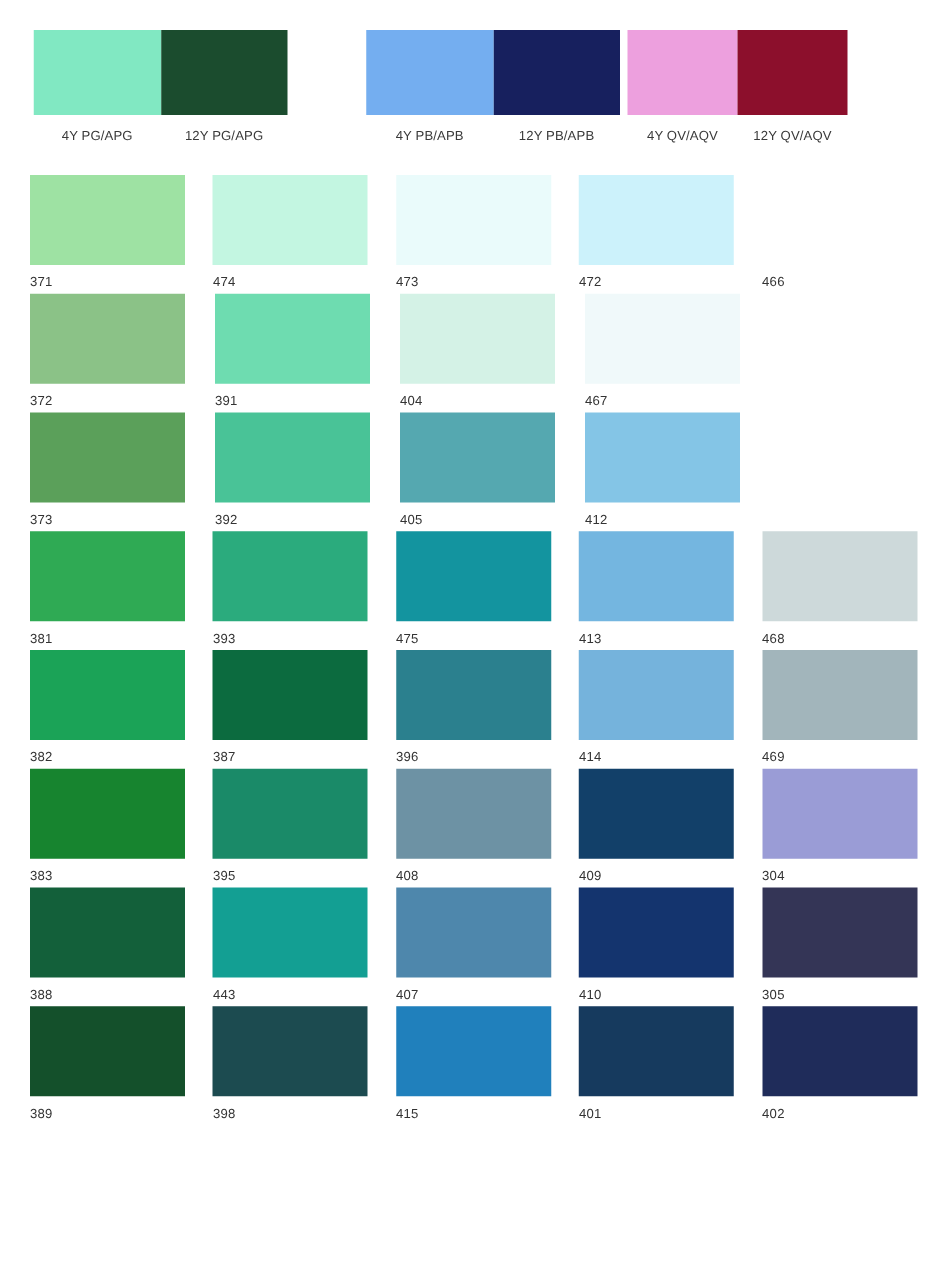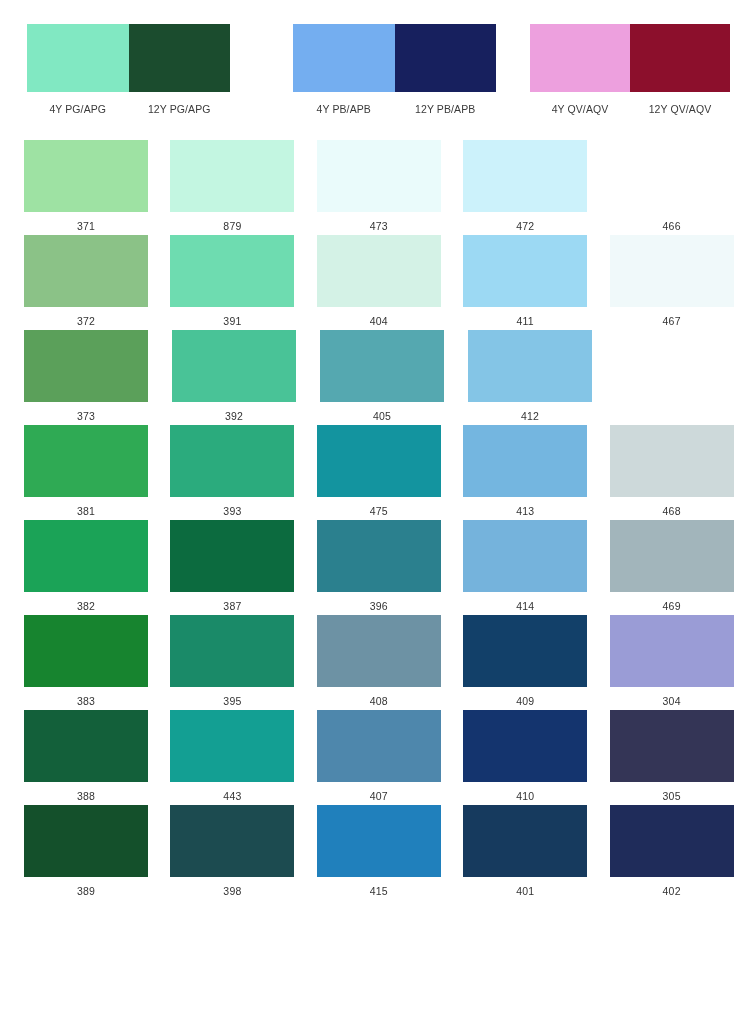--- a/index.html
+++ b/index.html
@@ -24,21 +24,21 @@
     top: 0;
     width: 756px;
     height: 130px;
   }
   .bar-group {
     position: absolute;
     top: 24px;
   }
   .bar-group.g0 { left: 27px;  width: 203px; }
   .bar-group.g1 { left: 293px; width: 203px; }
-  .bar-group.g2 { left: 530px; width: 200px; }
+  .bar-group.g2 { left: 502px; width: 176px; }
 
   .bar-swatches {
     display: flex;
     height: 68px;
     width: 100%;
   }
   .bar-half {
     flex: 1 1 50%;
     height: 100%;
   }
@@ -77,21 +77,21 @@
   .chip {
     width: 124px;
     height: 72px;
     display: block;
   }
   .chip.blank {
     background: #ffffff;
   }
   .chip-code {
     width: 124px;
-    text-align: center;
+    text-align: left;
     font-size: 10.5px;
     line-height: 12px;
     padding-top: 8px;
     color: #333333;
     letter-spacing: 0.2px;
   }
 </style>
 </head>
 <body>
 
@@ -133,21 +133,21 @@
 </section>
 
 <section id="swatch-grid">
     <div class="grid-row">
       <div class="grid-cell">
         <div class="chip" style="background-color: rgb(158, 226, 163);"></div>
         <div class="chip-code">371</div>
       </div>
       <div class="grid-cell">
         <div class="chip" style="background-color: rgb(195, 246, 225);"></div>
-        <div class="chip-code">879</div>
+        <div class="chip-code">474</div>
       </div>
       <div class="grid-cell">
         <div class="chip" style="background-color: rgb(234, 251, 251);"></div>
         <div class="chip-code">473</div>
       </div>
       <div class="grid-cell">
         <div class="chip" style="background-color: rgb(204, 242, 251);"></div>
         <div class="chip-code">472</div>
       </div>
       <div class="grid-cell">
@@ -162,24 +162,20 @@
       </div>
       <div class="grid-cell">
         <div class="chip" style="background-color: rgb(110, 220, 176);"></div>
         <div class="chip-code">391</div>
       </div>
       <div class="grid-cell">
         <div class="chip" style="background-color: rgb(212, 242, 230);"></div>
         <div class="chip-code">404</div>
       </div>
       <div class="grid-cell">
-        <div class="chip" style="background-color: rgb(156, 217, 243);"></div>
-        <div class="chip-code">411</div>
-      </div>
-      <div class="grid-cell">
         <div class="chip" style="background-color: rgb(240, 249, 250);"></div>
         <div class="chip-code">467</div>
       </div>
     </div>
     <div class="grid-row">
       <div class="grid-cell">
         <div class="chip" style="background-color: rgb(91, 160, 90);"></div>
         <div class="chip-code">373</div>
       </div>
       <div class="grid-cell">

